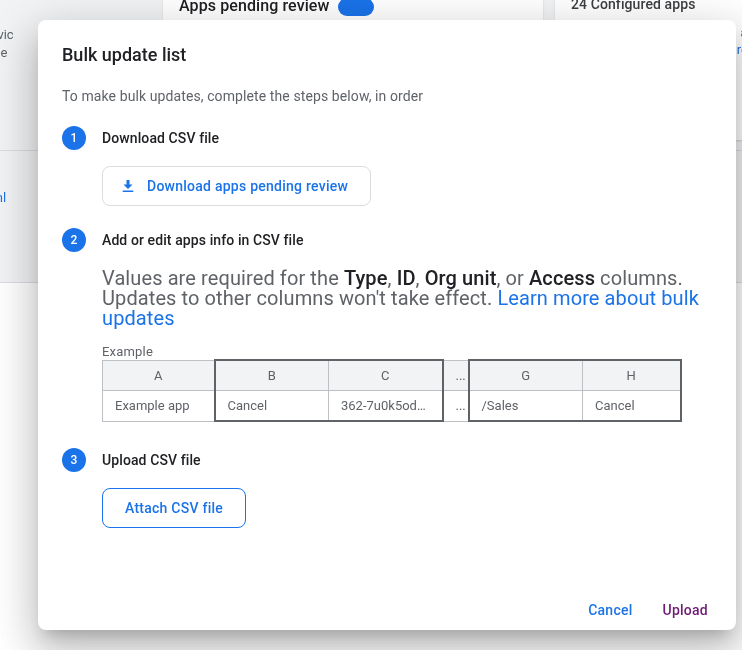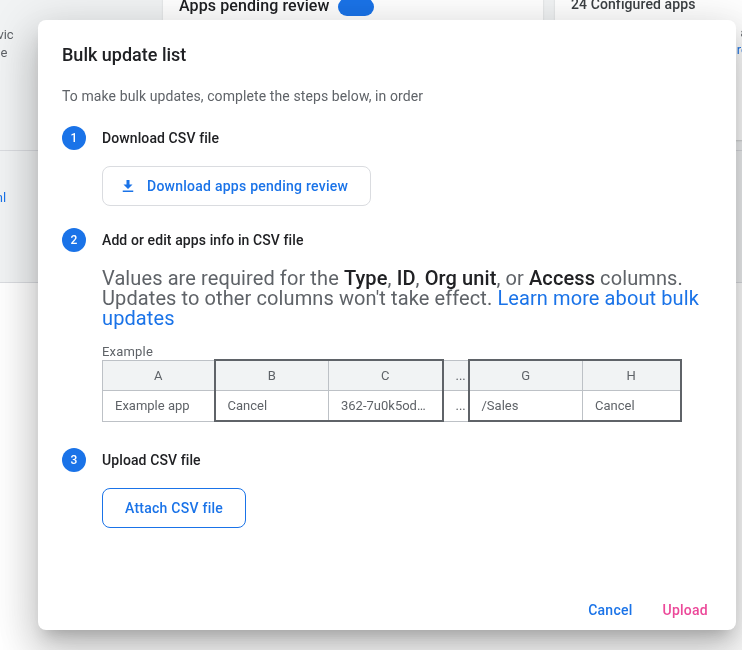--- a/index.html
+++ b/index.html
@@ -162,21 +162,21 @@
       border: none;
       background: none;
       font-family: inherit;
       font-size: 14px;
       font-weight: 500;
       padding: 8px 4px;
       cursor: pointer;
       letter-spacing: .25px;
     }
     .text-btn.cancel { color: #1a73e8; }
-    .text-btn.upload { color: #ec4899; cursor: default; }
+    .text-btn.upload { color: #701a75; cursor: default; }
   </style>
 </head>
 <body>
 
 <div class="bg-card1">
   <div class="title">
     <span>Apps pending review</span>
     <span class="bg-pill"></span>
   </div>
 </div>

